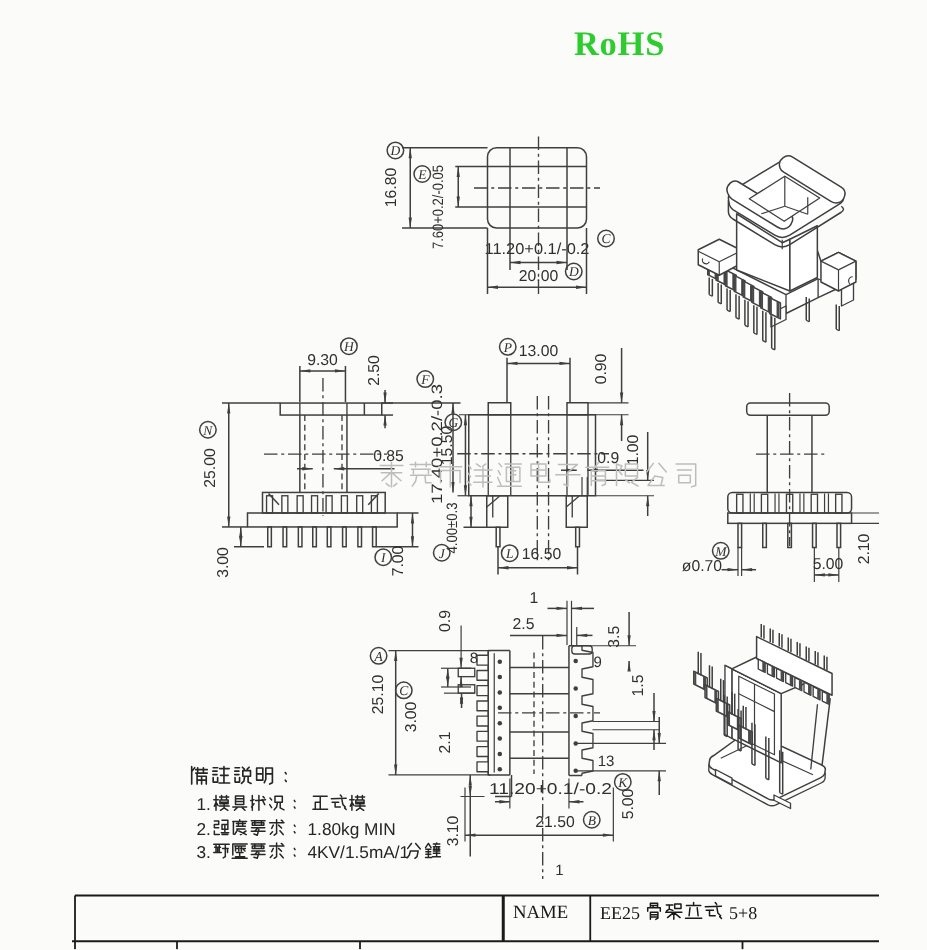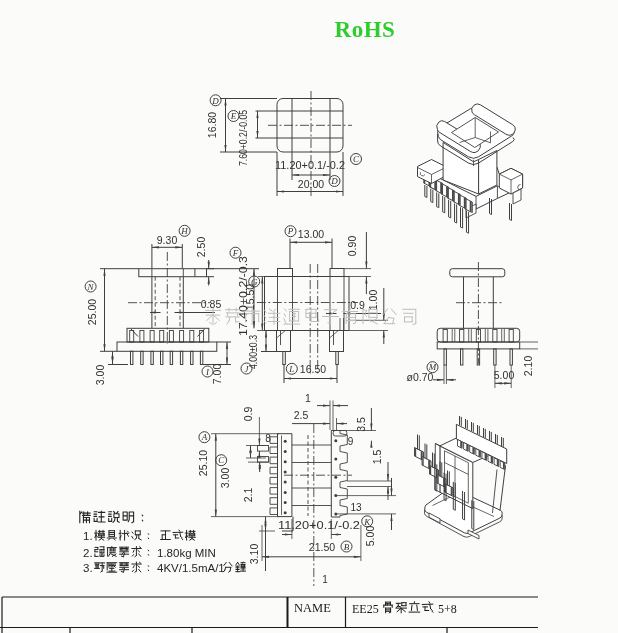--- a/index.html
+++ b/index.html
@@ -1,17 +1,17 @@
 <!DOCTYPE html>
 <html><head>
 <meta charset="utf-8">
 <title>EE25</title>
 <style>
 html,body{margin:0;padding:0;background:#fbfbfa;}
-#page{width:538px;height:633px;position:relative;overflow:hidden;}
+#page{width:538px;height:633px;position:relative;overflow:hidden;padding-left:48px;}
 svg{display:block;}
 </style>
 </head>
 <body>
 <div id="page">
 <svg width="618" height="633" viewBox="0 0 618 633">
 <rect width="618" height="633" fill="#fbfbfa"></rect>
 
 <text x="365" y="36.5" font-family="Liberation Serif, sans-serif" font-size="23" font-weight="bold" font-style="normal" fill="#2fcc30" text-anchor="middle" letter-spacing="0.5">RoHS</text>
 

